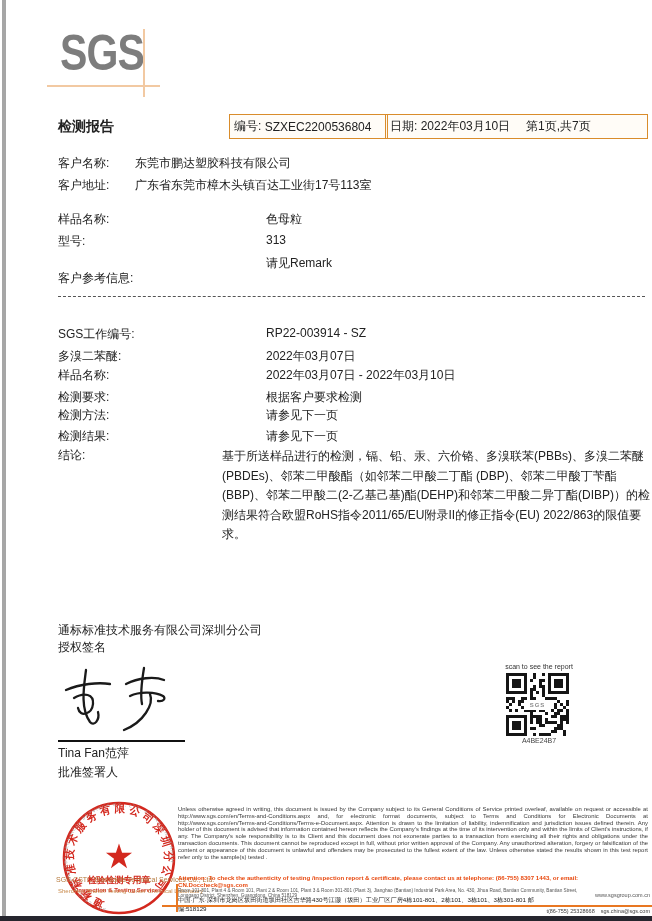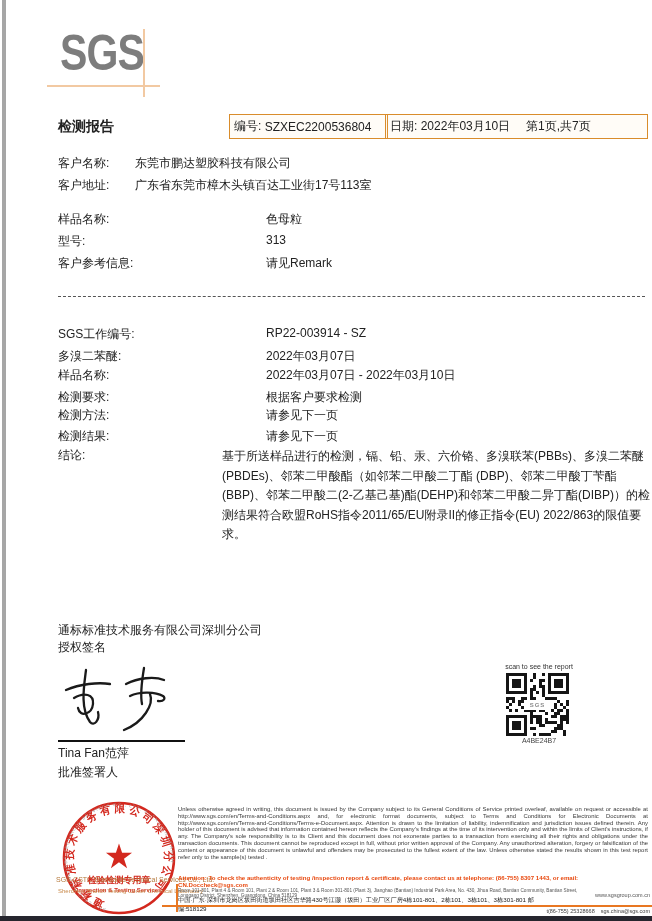--- a/index.html
+++ b/index.html
@@ -72,21 +72,21 @@
 
   <div class="abs row-label" style="top:155px">客户名称:</div>
   <div class="abs row-value v1" style="top:155px">东莞市鹏达塑胶科技有限公司</div>
   <div class="abs row-label" style="top:177px">客户地址:</div>
   <div class="abs row-value v1" style="top:177px">广东省东莞市樟木头镇百达工业街17号113室</div>
 
   <div class="abs row-label" style="top:211px">样品名称:</div>
   <div class="abs row-value v2" style="top:211px">色母粒</div>
   <div class="abs row-label" style="top:233px">型号:</div>
   <div class="abs row-value v2" style="top:233px">313</div>
-  <div class="abs row-label" style="top:255px">客户参考信息:</div>
+  <div class="abs row-label" style="top:270px">客户参考信息:</div>
   <div class="abs row-value v2" style="top:255px">请见Remark</div>
   <div class="abs dashed"></div>
 
   <div class="abs row-label" style="top:326px">SGS工作编号:</div>
   <div class="abs row-value v2" style="top:326px">RP22-003914 - SZ</div>
   <div class="abs row-label" style="top:348px">多溴二苯醚:</div>
   <div class="abs row-value v2" style="top:348px">2022年03月07日</div>
   <div class="abs row-label" style="top:367px">样品名称:</div>
   <div class="abs row-value v2" style="top:367px">2022年03月07日 - 2022年03月10日</div>
   <div class="abs row-label" style="top:389px">检测要求:</div>

